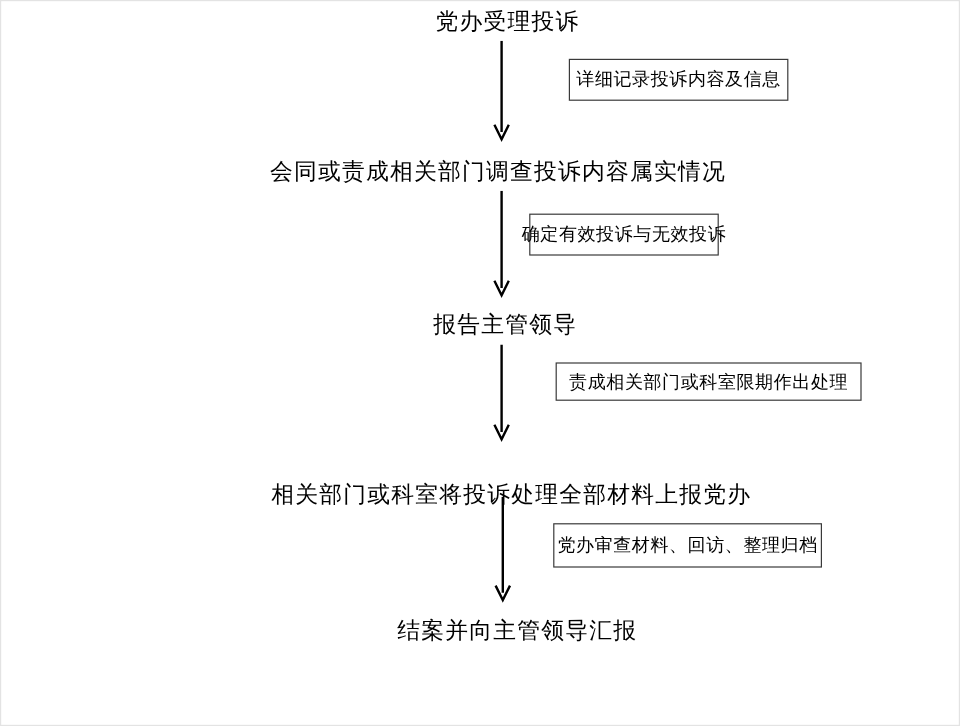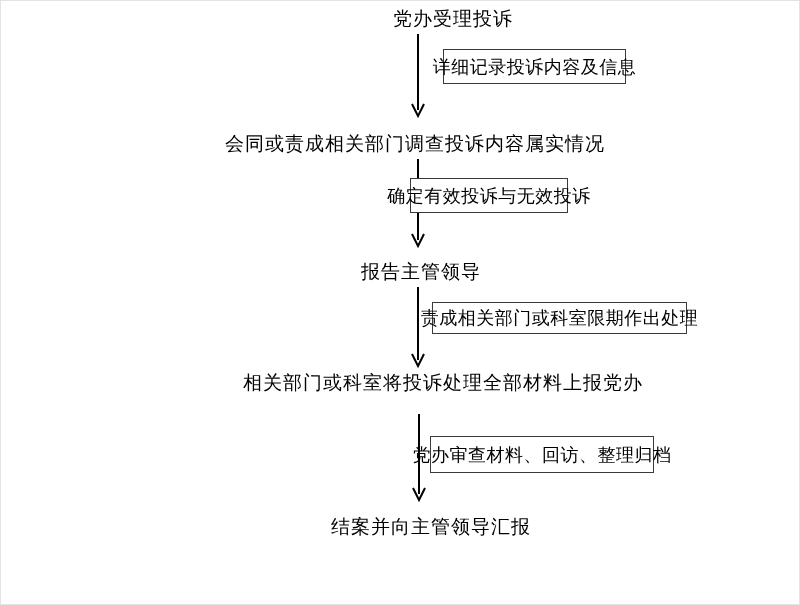--- a/index.html
+++ b/index.html
@@ -26,42 +26,43 @@
     white-space: nowrap;
     color: #000000;
   }
   .note {
     position: absolute;
     border: 1px solid #3a3a3a;
     background: #ffffff;
     display: flex;
     align-items: center;
     justify-content: center;
-    font-size: 18px;
+    font-size: 15px;
     letter-spacing: 0.5px;
     white-space: nowrap;
     color: #000000;
     box-sizing: border-box;
+    margin-left: 31px;
   }
   .arrow {
     position: absolute;
   }
   .arrow line,
   .arrow polyline {
     stroke: #000000;
     stroke-width: 2;
     fill: none;
   }
 </style>
 </head>
 <body>
 
 <div class="canvas">
 
-  <div class="step" style="left:362px; top:6px;margin-left:30px;">党办受理投诉</div>
+  <div class="step" style="left:362px; top:6px;">党办受理投诉</div>
 
   <svg class="arrow" style="left:409px; top:33px;" width="16" height="85" viewBox="0 0 16 85">
     <line x1="8" y1="0" x2="8" y2="76"></line>
     <polyline points="2,70 8,82 14,70"></polyline>
   </svg>
 
   <div class="note" style="left:442px; top:48px; width:183px; height:35px;">
     <span>详细记录投诉内容及信息</span>
   </div>
 
@@ -80,21 +81,21 @@
 
   <svg class="arrow" style="left:409px; top:286px;" width="16" height="82" viewBox="0 0 16 82">
     <line x1="8" y1="0" x2="8" y2="73"></line>
     <polyline points="2,67 8,79 14,67"></polyline>
   </svg>
 
   <div class="note" style="left:431px; top:301px; width:255px; height:32px;">
     <span>责成相关部门或科室限期作出处理</span>
   </div>
 
-  <div class="step" style="left:225px; top:370px;margin-left:17px;">相关部门或科室将投诉处理全部材料上报党办</div>
+  <div class="step" style="left:225px; top:400px;">相关部门或科室将投诉处理全部材料上报党办</div>
 
   <svg class="arrow" style="left:410px; top:413px;" width="16" height="89" viewBox="0 0 16 89">
     <line x1="8" y1="0" x2="8" y2="80"></line>
     <polyline points="2,74 8,86 14,74"></polyline>
   </svg>
 
   <div class="note" style="left:429px; top:435px; width:224px; height:37px;">
     <span>党办审查材料、回访、整理归档</span>
   </div>
 

